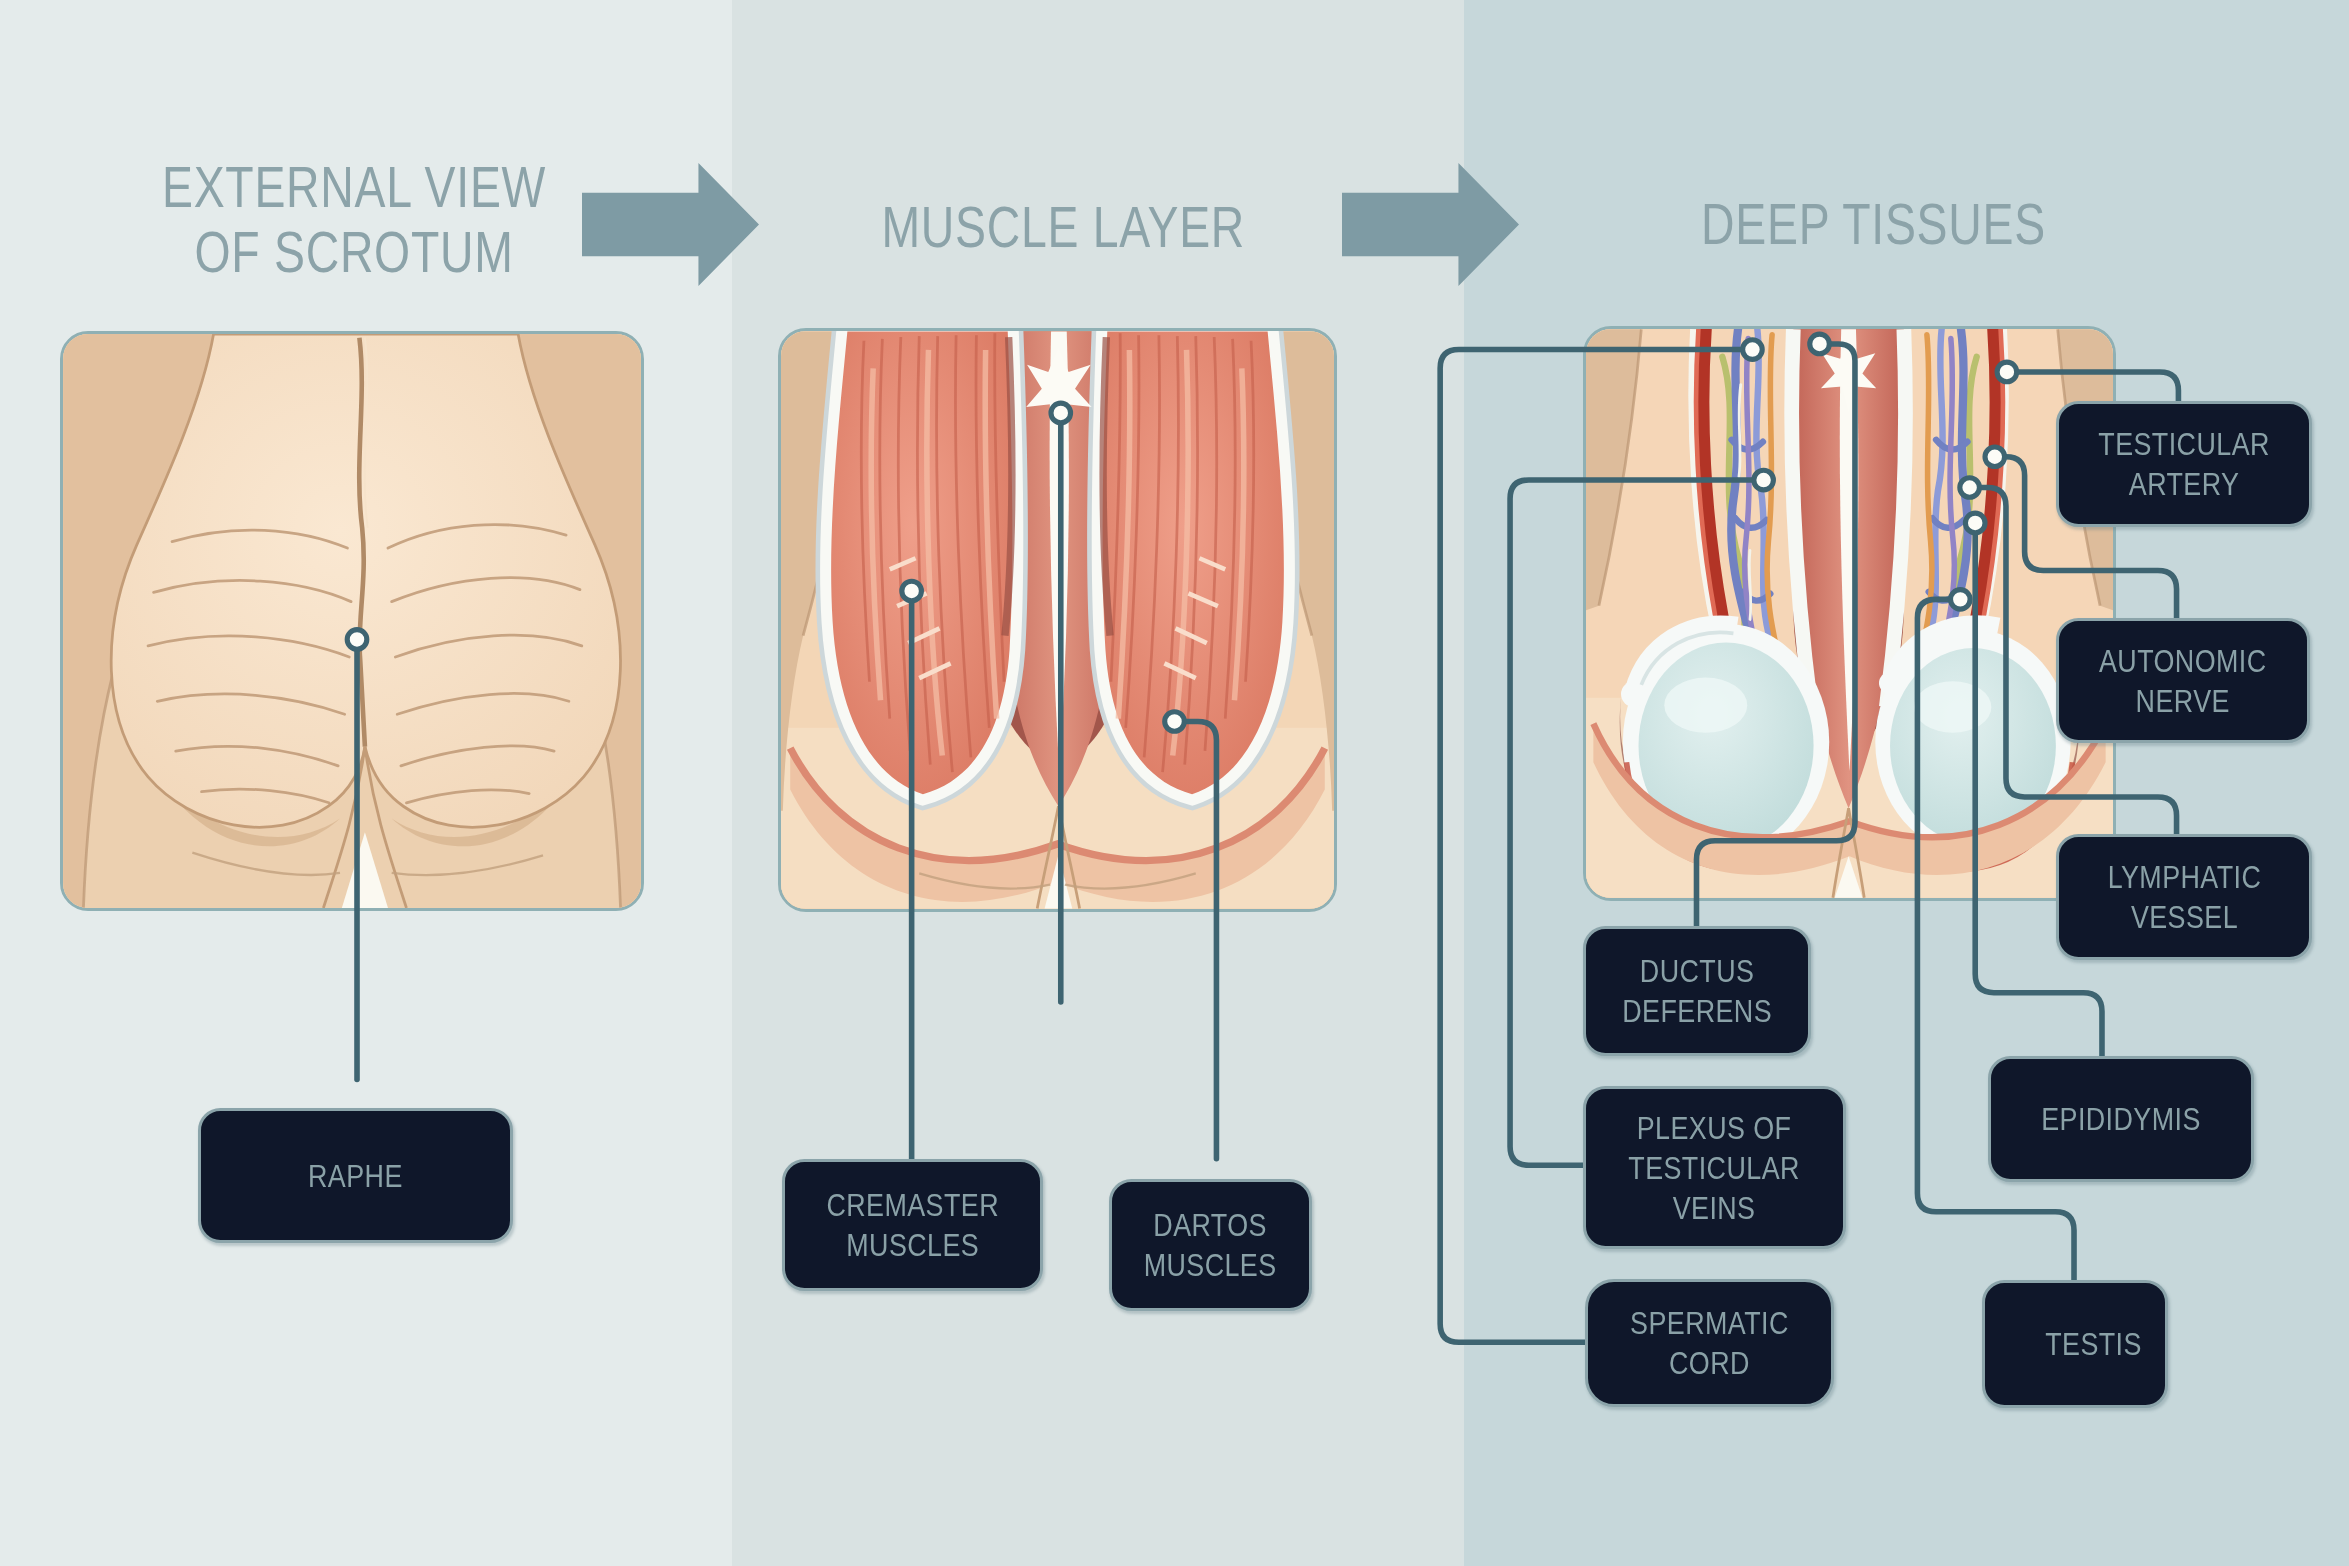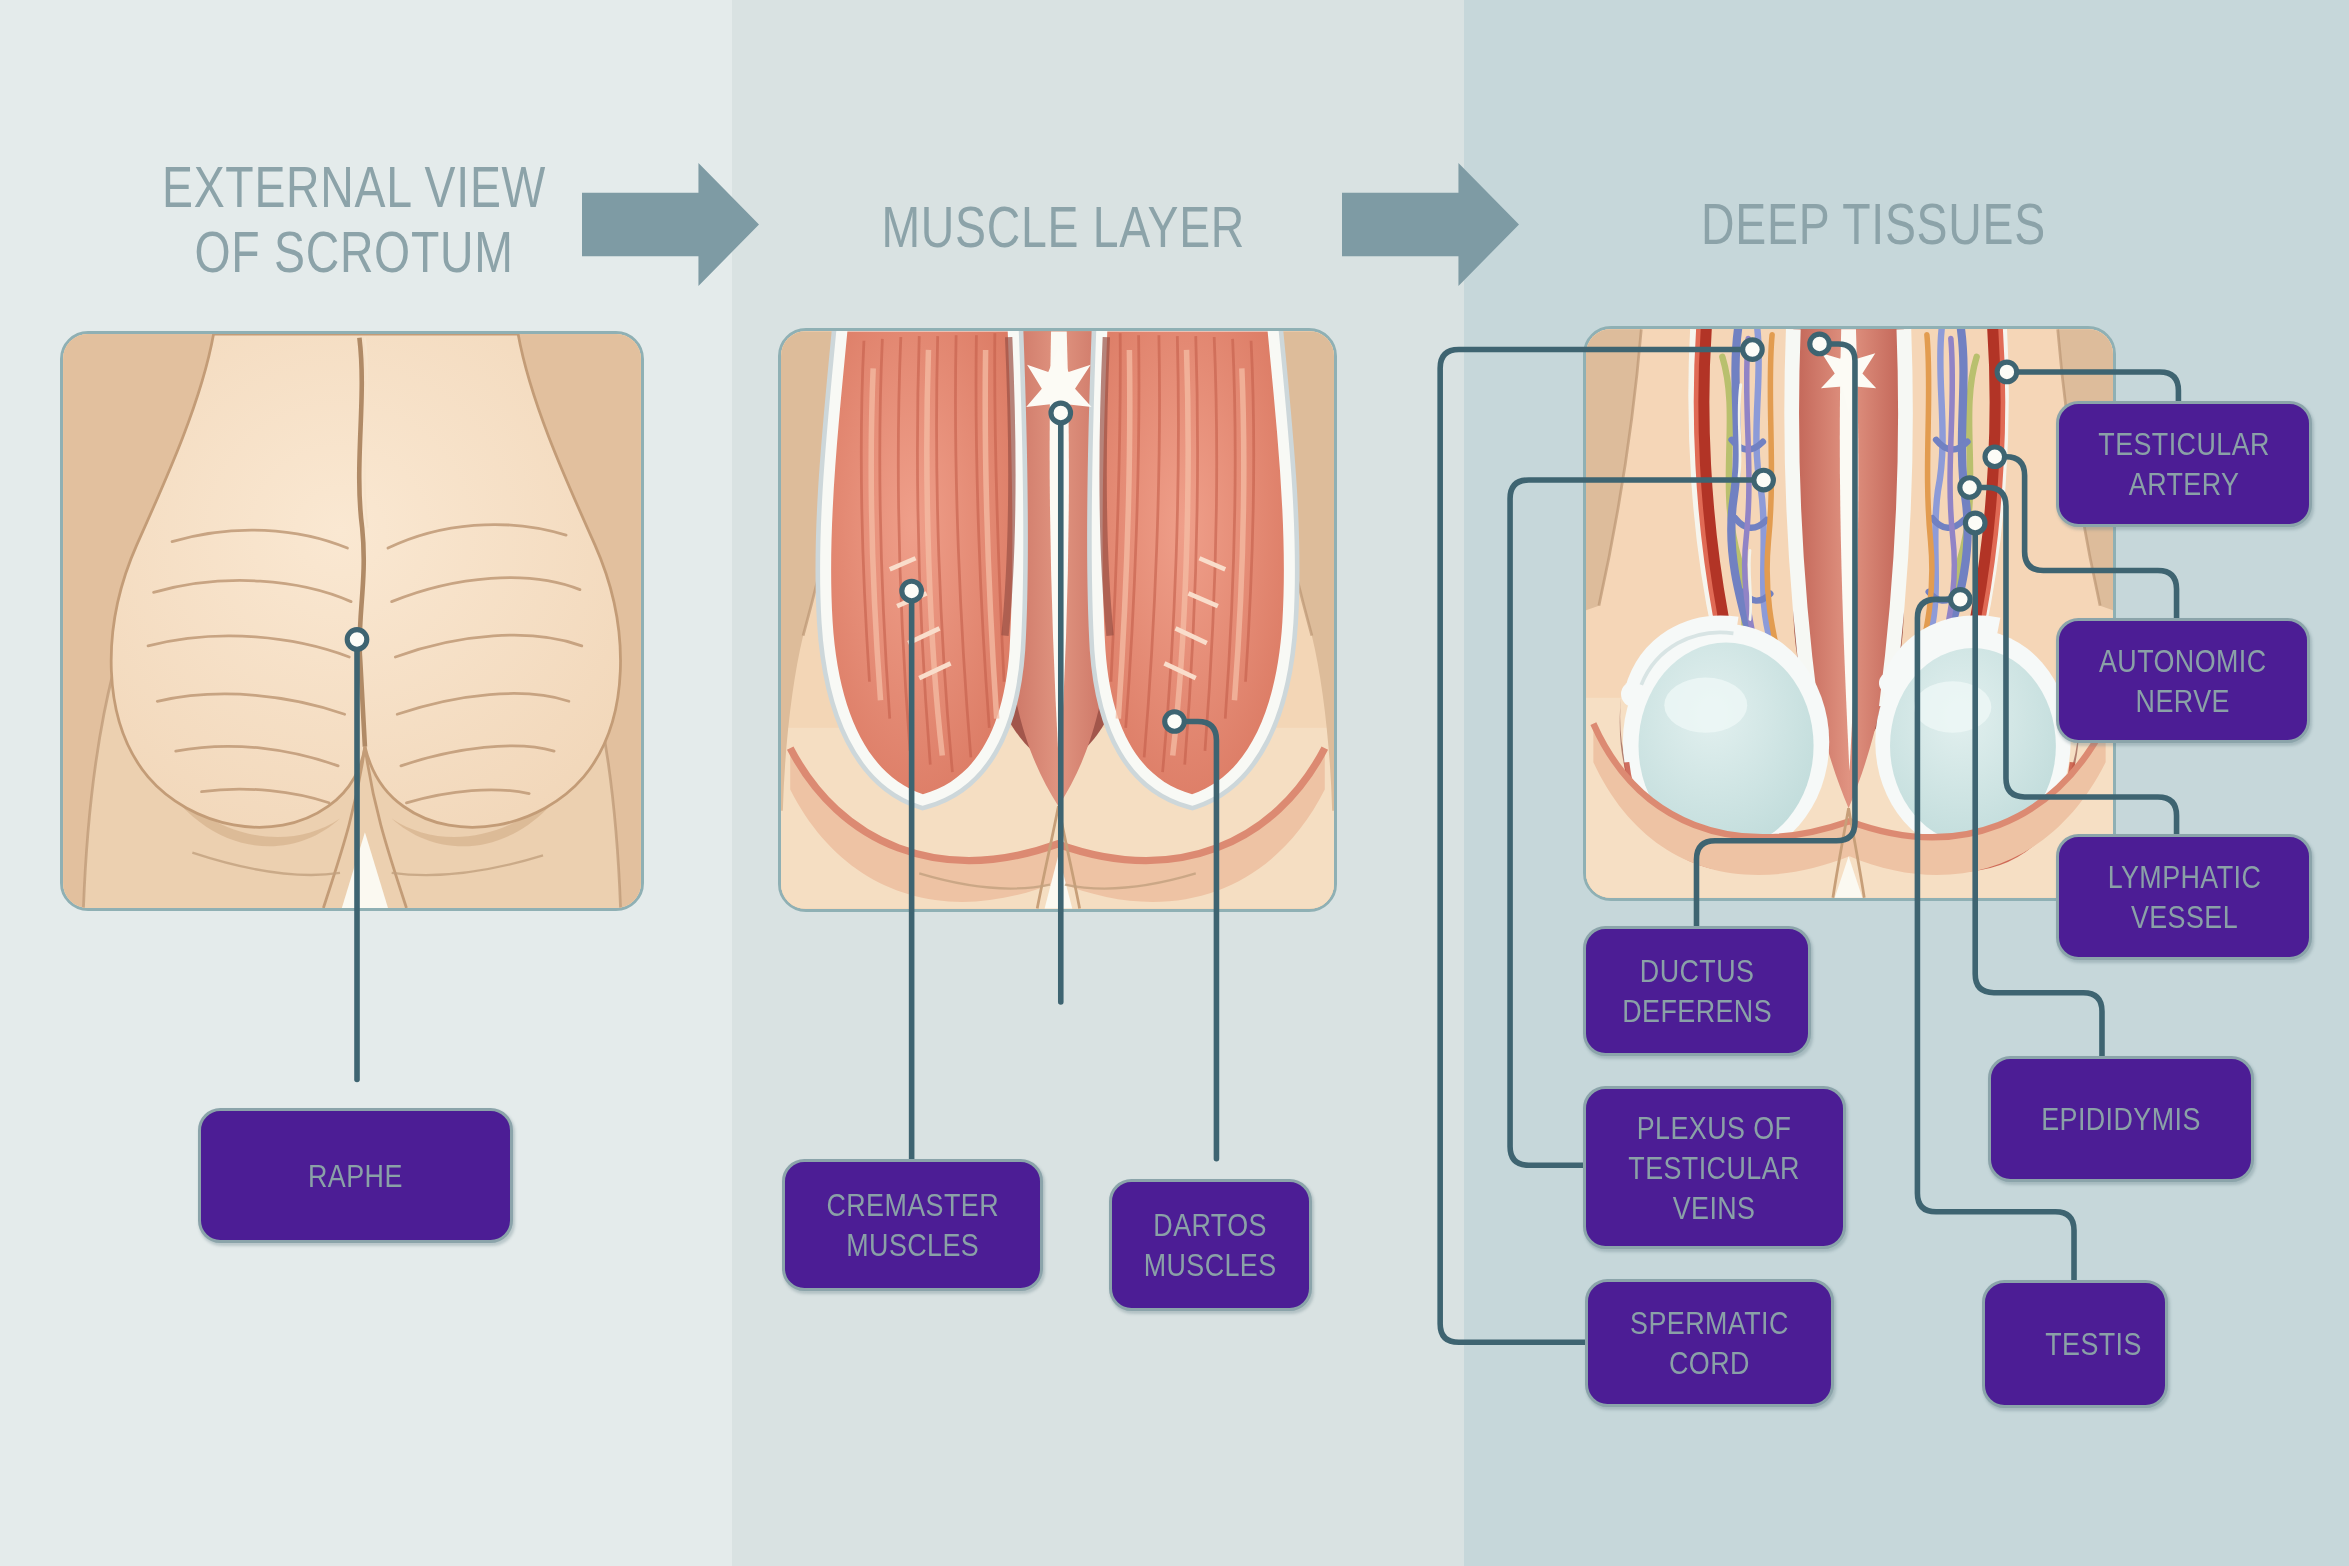--- a/index.html
+++ b/index.html
@@ -15,21 +15,21 @@
   .t3{left:1589px;top:191px;width:569px;}
   .step-arrow{position:absolute;width:177px;height:123px;z-index:6;}
   .a1{left:582px;top:163px;}
   .a2{left:1342px;top:163px;}
   .illus{position:absolute;border:3.7px solid #8fb0b4;border-radius:28px;overflow:hidden;box-sizing:border-box;background:#f2d4b5;z-index:1;}
   .i1{left:60px;top:331px;width:584px;height:580px;}
   .i2{left:778px;top:328px;width:559px;height:584px;}
   .i3{left:1583px;top:326px;width:533px;height:575px;}
   .illus svg{display:block;width:100%;height:100%;}
   .leads{position:absolute;left:0;top:0;width:2349px;height:1566px;z-index:4;}
-  .label-box{position:absolute;background:#4c1d95;border:3.7px solid #8ba4aa;border-radius:22.4px;display:flex;align-items:center;justify-content:center;box-sizing:border-box;box-shadow:1.9px 2.8px 2.8px rgba(96,125,135,.32);z-index:5;}
+  .label-box{position:absolute;background:#0f172a;border:3.7px solid #8ba4aa;border-radius:22.4px;display:flex;align-items:center;justify-content:center;box-sizing:border-box;box-shadow:1.9px 2.8px 2.8px rgba(96,125,135,.32);z-index:5;}
   .label-text{color:#8aa1a7;font-size:32px;line-height:40px;text-align:center;white-space:pre-line;display:inline-block;transform:scaleX(.84);letter-spacing:0.5px;}
   .lead{stroke:#3e6471;stroke-width:6;fill:none;stroke-linecap:round;}
   .ring{fill:#fcfcf7;stroke:#3e6471;stroke-width:5.5;}
 </style>
 </head>
 <body>
 
 <div class="stage">
 
   <div class="panel panel-1"></div>
@@ -299,21 +299,21 @@
 DEFERENS</span>
     </div>
   <div class="label-box" style="left:1583px;top:1086px;width:263px;height:163px;">
     <span class="label-text">PLEXUS OF
 TESTICULAR
 VEINS</span>
     </div>
   <div class="label-box" style="left:1988px;top:1056px;width:266px;height:126px;">
     <span class="label-text">EPIDIDYMIS</span>
     </div>
-  <div class="label-box" style="left:1585px;top:1279px;width:249px;height:128px;">
+  <div class="label-box" style="left:1585px;top:1279px;width:249px;height:128px;border-radius:29px;">
     <span class="label-text">SPERMATIC
 CORD</span>
     </div>
   <div class="label-box" style="left:1982px;top:1280px;width:186px;height:128px;padding-left:38px;">
     <span class="label-text">TESTIS</span>
     </div>
 
 </div>
 
 

